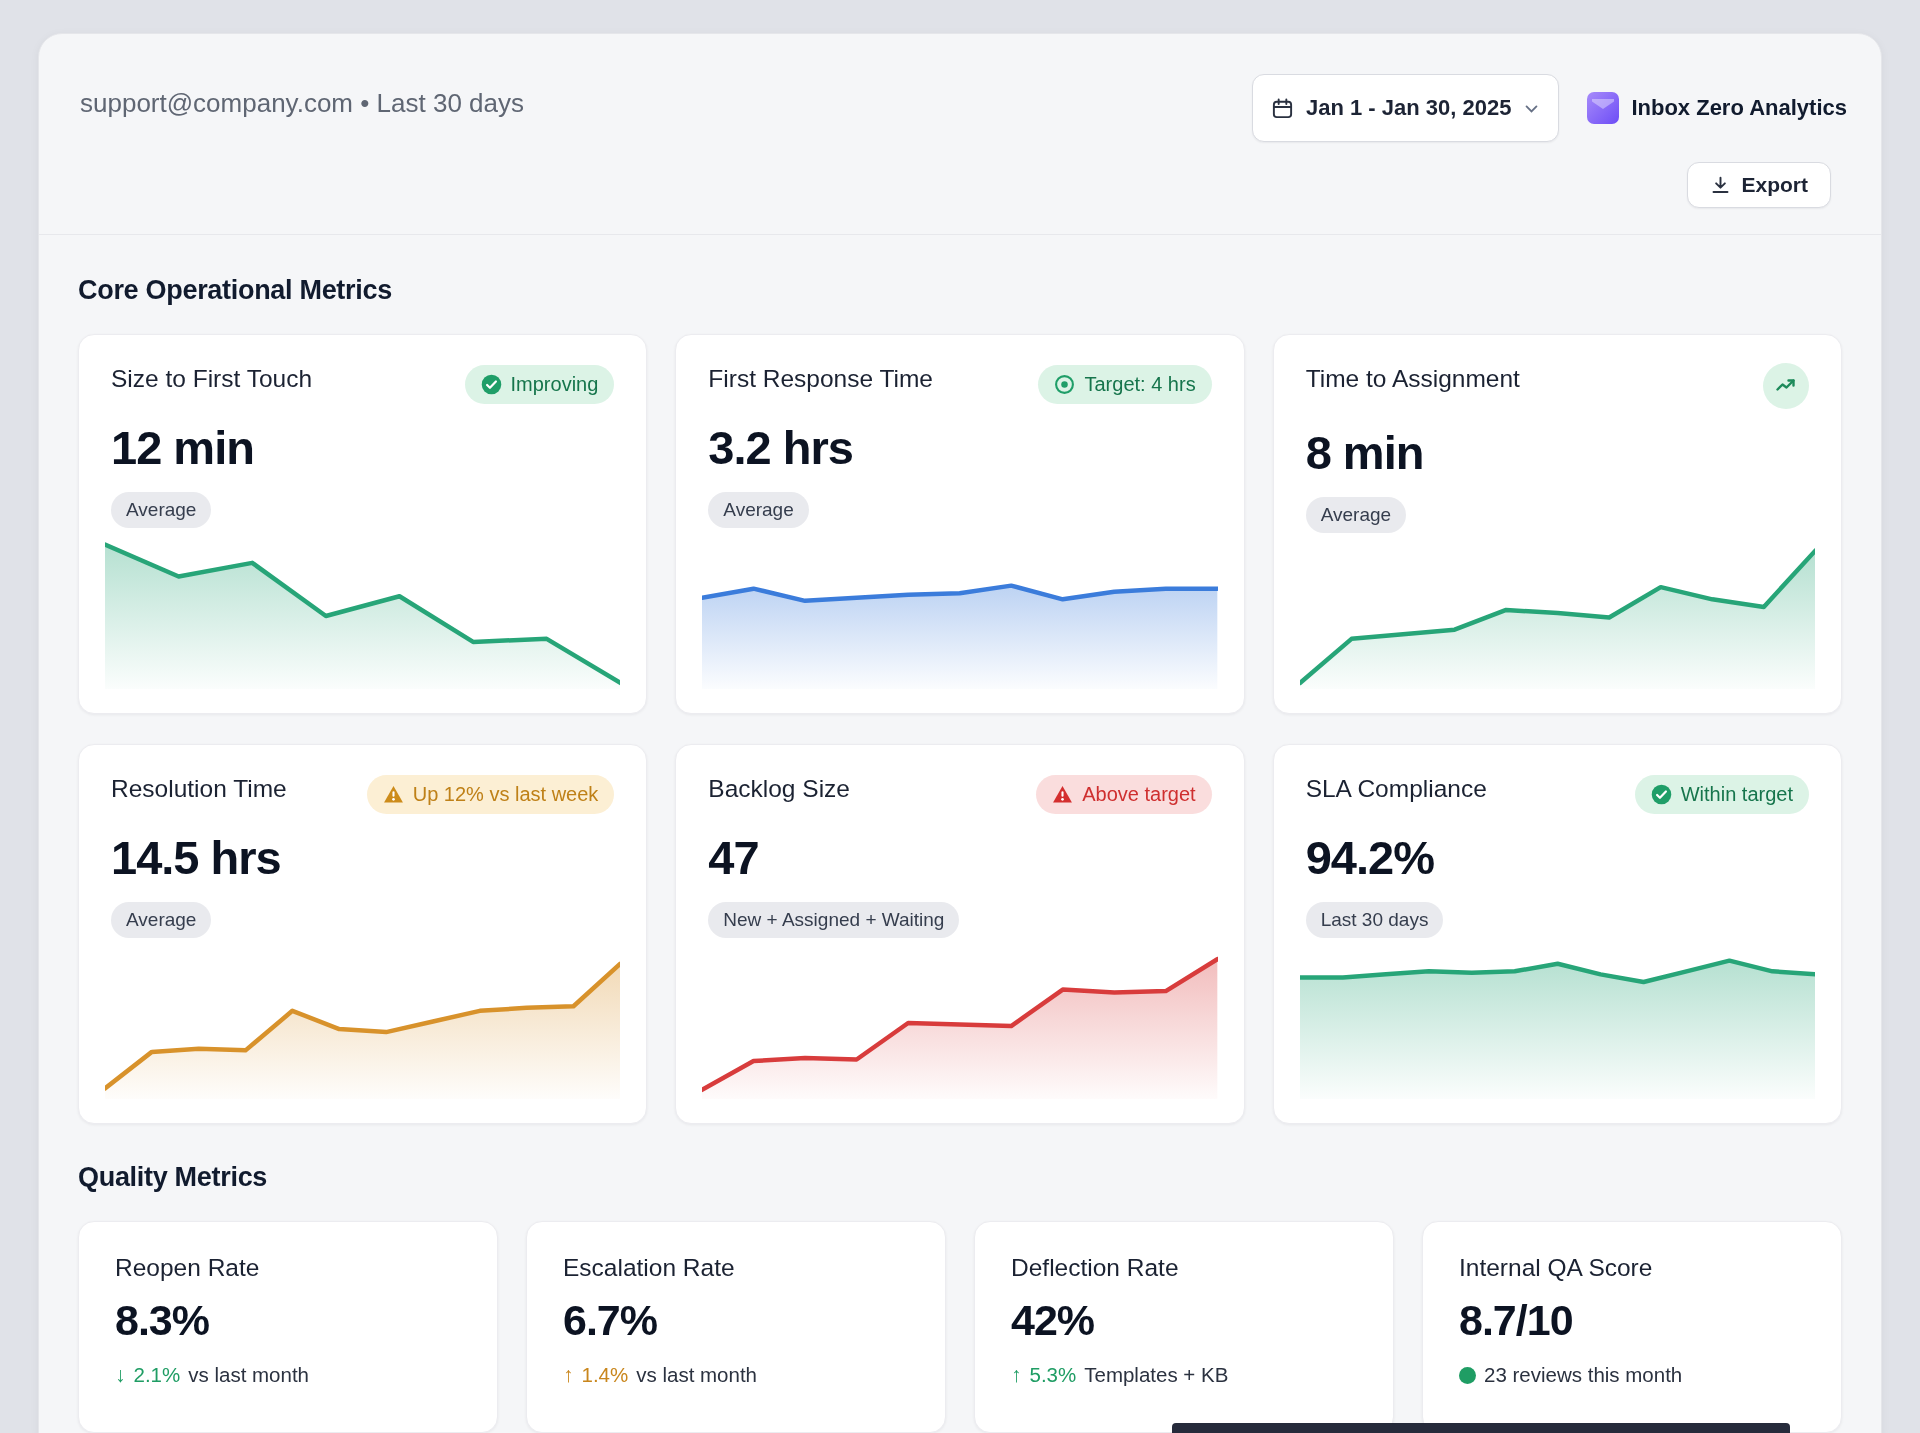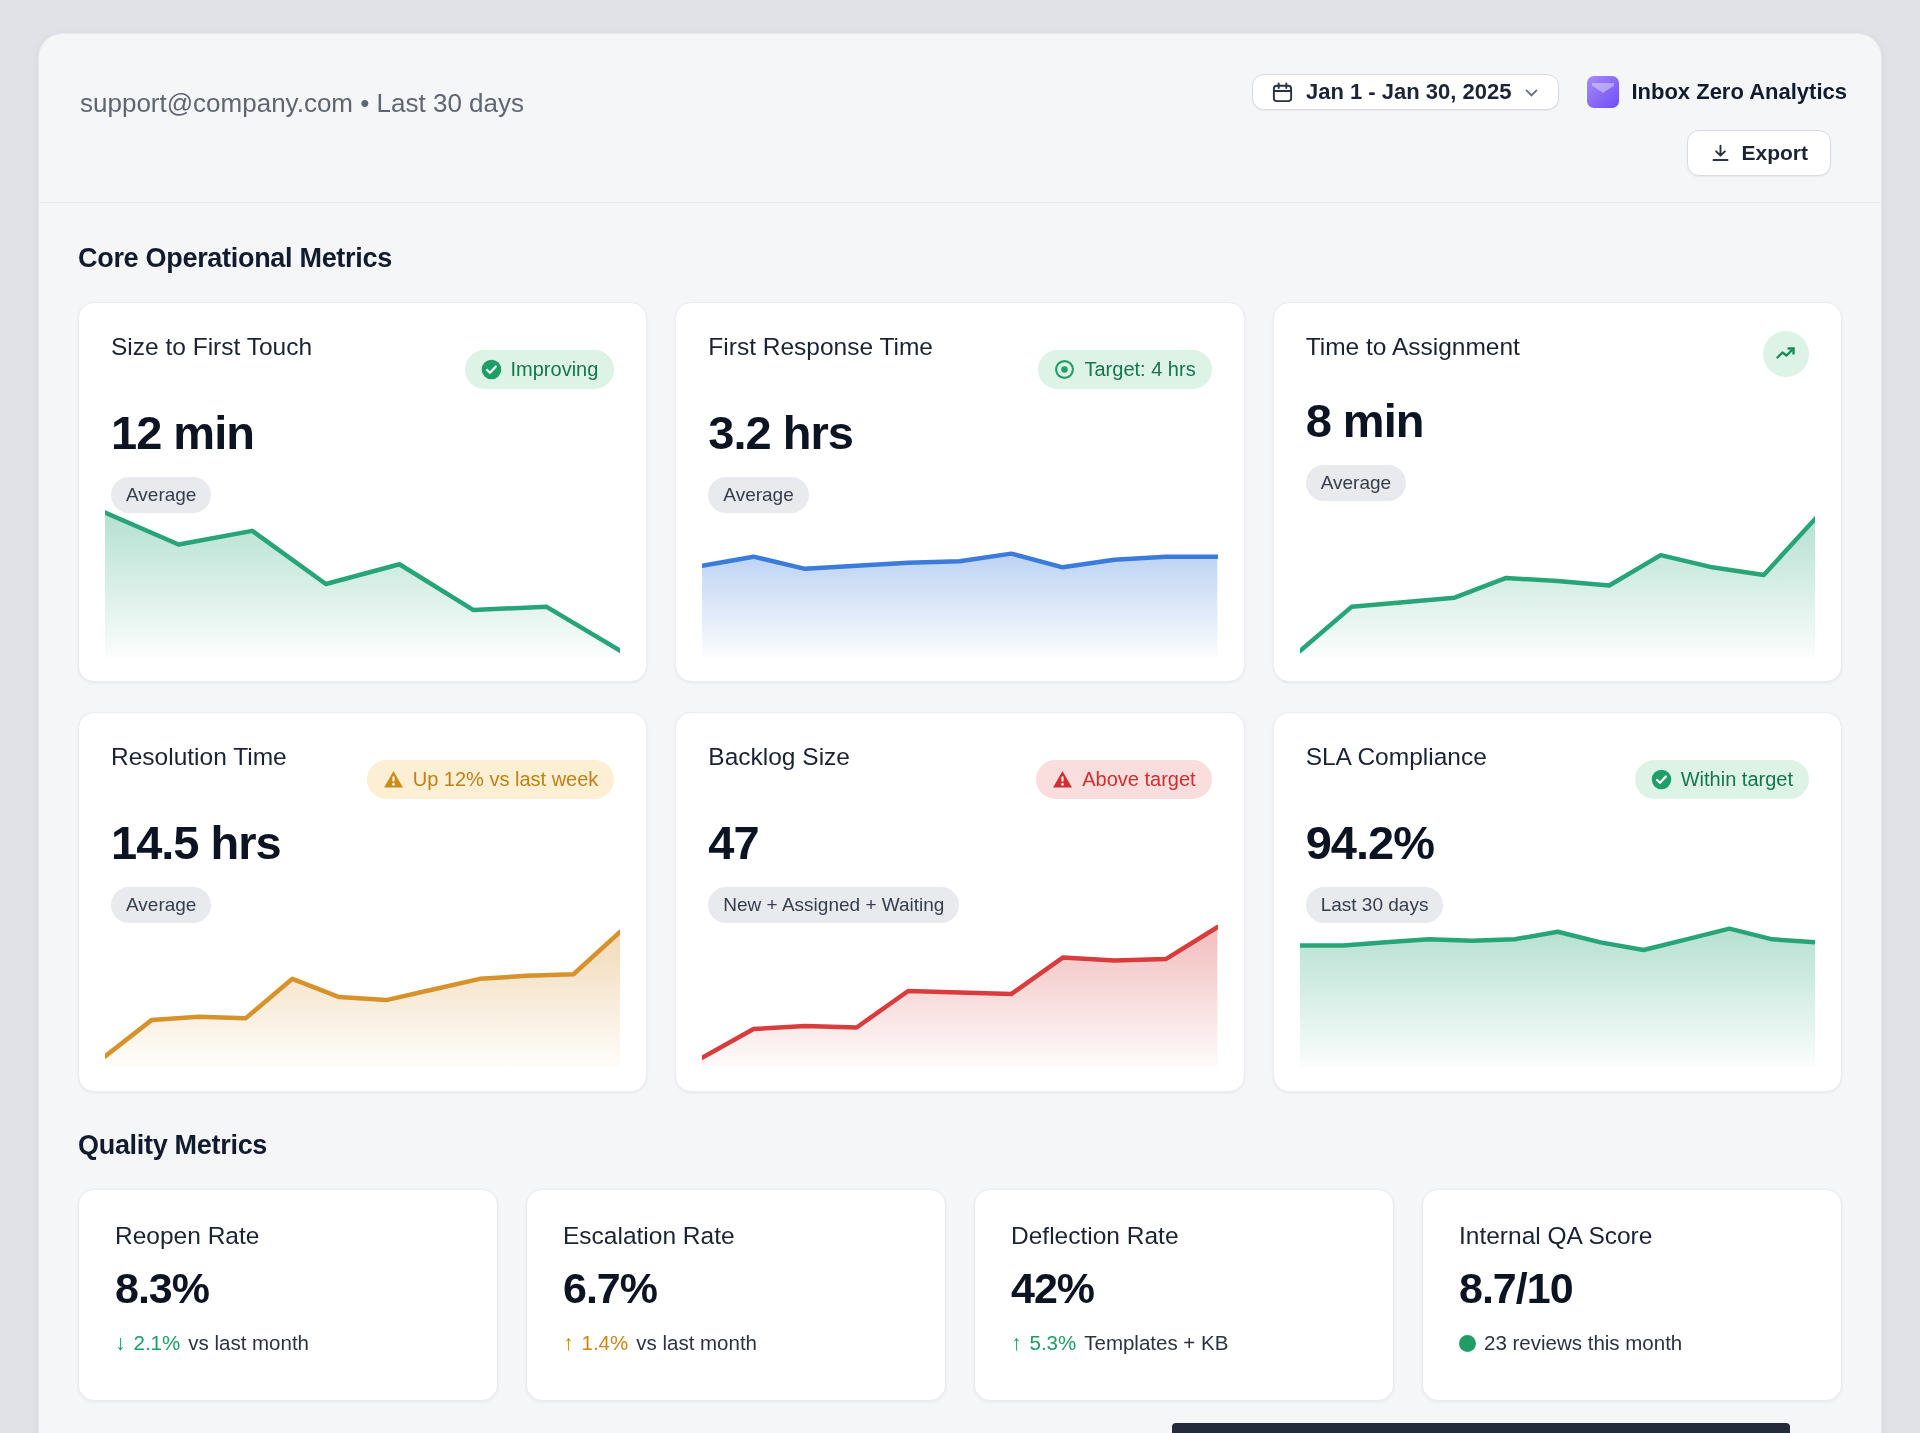--- a/index.html
+++ b/index.html
@@ -21,21 +21,21 @@
   }
   .hdr-title{
     margin:0;font-size:40px;font-weight:bold;color:#111b2e;letter-spacing:-.8px;
   }
   .hdr-sub{margin:14px 0 0 2px;font-size:26px;color:#5f6673;}
   .hdr-right{display:flex;flex-direction:column;align-items:flex-end;gap:20px;padding-top:0px;}
   .hdr-row{display:flex;align-items:center;gap:28px;}
   .date-btn{
     display:inline-flex;align-items:center;gap:12px;
     background:#fff;border:1px solid #d9dbe1;border-radius:12px;
-    padding:4px 18px;font-size:22px;font-weight:bold;color:#1d2435;
+    padding:20px 18px;font-size:22px;font-weight:bold;color:#1d2435;
     box-shadow:0 1px 2px rgba(16,24,40,.06);cursor:pointer;
     font-family:inherit;
   }
   .brand{display:inline-flex;align-items:center;gap:12px;font-size:22px;font-weight:bold;color:#111b2e;}
   .export-btn{
     display:inline-flex;align-items:center;gap:10px;
     background:#fff;border:1px solid #d9dbe1;border-radius:12px;
     padding:10px 22px;font-size:21px;font-weight:bold;color:#1d2435;
     box-shadow:0 1px 2px rgba(16,24,40,.06);cursor:pointer;margin-right:16px;
     font-family:inherit;
@@ -57,21 +57,21 @@
   .card.quality{height:212px;padding:32px 36px;box-sizing:border-box;}
   .card-top{display:flex;justify-content:space-between;align-items:flex-start;}
   .card-title{font-size:24.5px;color:#1b2232;}
   .card-value{font-size:47px;font-weight:bold;color:#0c1322;letter-spacing:-1px;margin-top:16px;}
   .pill{
     display:inline-flex;margin-top:17px;background:#e9eaee;color:#353d4d;
     border-radius:999px;padding:7px 15px;font-size:19px;
   }
   .badge{
     display:inline-flex;align-items:center;gap:9px;border-radius:999px;
-    padding:8px 16px;font-size:20px;white-space:nowrap;margin-top:17px;
+    padding:8px 16px;font-size:20px;white-space:nowrap;
   }
   .badge.success{background:#dcf3e6;color:#16754c;}
   .badge.warning{background:#fcefd4;color:#bf8118;}
   .badge.danger{background:#fadddd;color:#cf2f2f;}
   .trend-chip{
     width:46px;height:46px;border-radius:999px;background:#dcf3e6;
     display:flex;align-items:center;justify-content:center;margin-top:-2px;
   }
   .spark{position:absolute;left:26px;right:26px;bottom:24px;height:152px;}
   .spark svg{width:100%;height:100%;display:block;}

